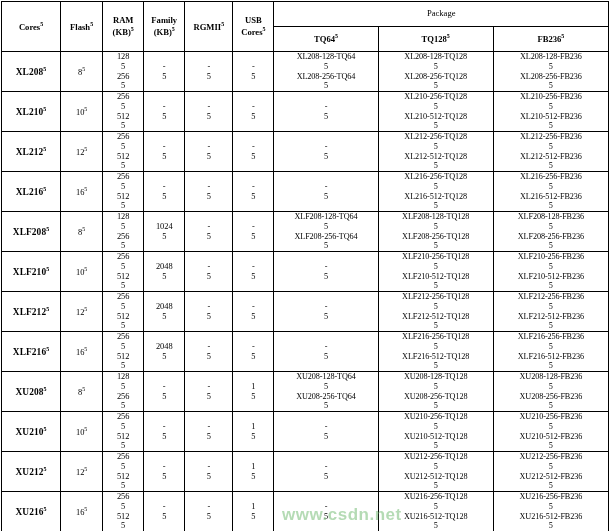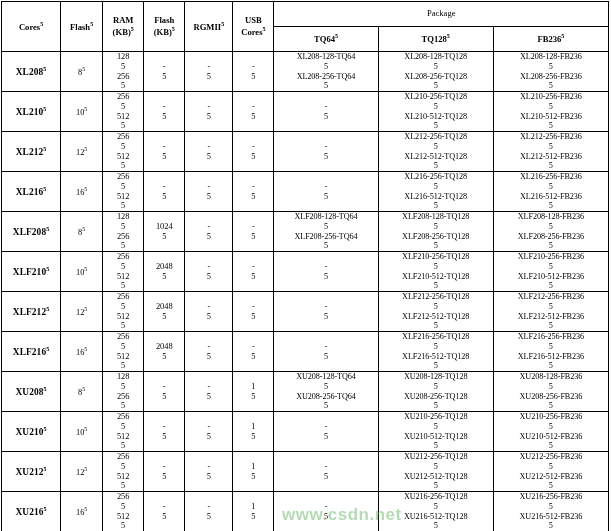--- a/index.html
+++ b/index.html
@@ -115,21 +115,21 @@
       <col class="colw-usb">
       <col class="colw-tq64">
       <col class="colw-tq128">
       <col class="colw-fb236">
     </colgroup>
     <thead>
       <tr>
         <th rowspan="2"><span>Cores</span><span class="hdr-sub">5</span></th>
         <th rowspan="2"><span>Flash</span><span class="hdr-sub">5</span></th>
         <th rowspan="2"><span>RAM (KB)</span><span class="hdr-sub">5</span></th>
-        <th rowspan="2"><span>Flash (KB)</span><span class="hdr-sub">5</span></th>
+        <th rowspan="2"><span>Family (KB)</span><span class="hdr-sub">5</span></th>
         <th rowspan="2"><span>RGMII</span><span class="hdr-sub">5</span></th>
         <th rowspan="2"><span>USB Cores</span><span class="hdr-sub">5</span></th>
         <th colspan="3" class="hdr-pkg">Package</th>
       </tr>
       <tr>
         <th><span>TQ64</span><span class="hdr-sub">5</span></th>
         <th><span>TQ128</span><span class="hdr-sub">5</span></th>
         <th><span>FB236</span><span class="hdr-sub">5</span></th>
       </tr>
     </thead>

